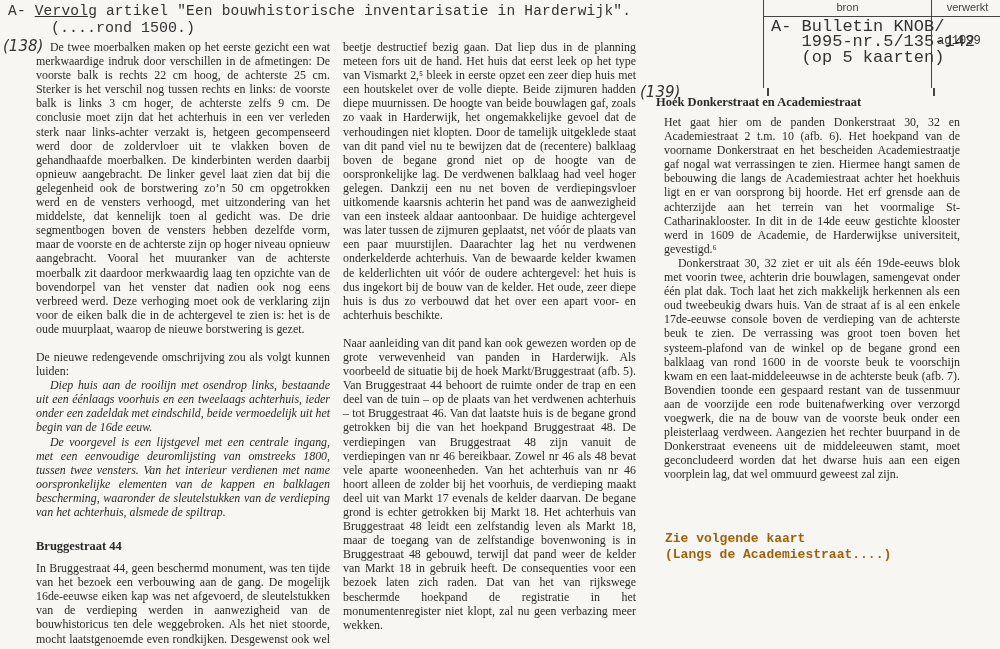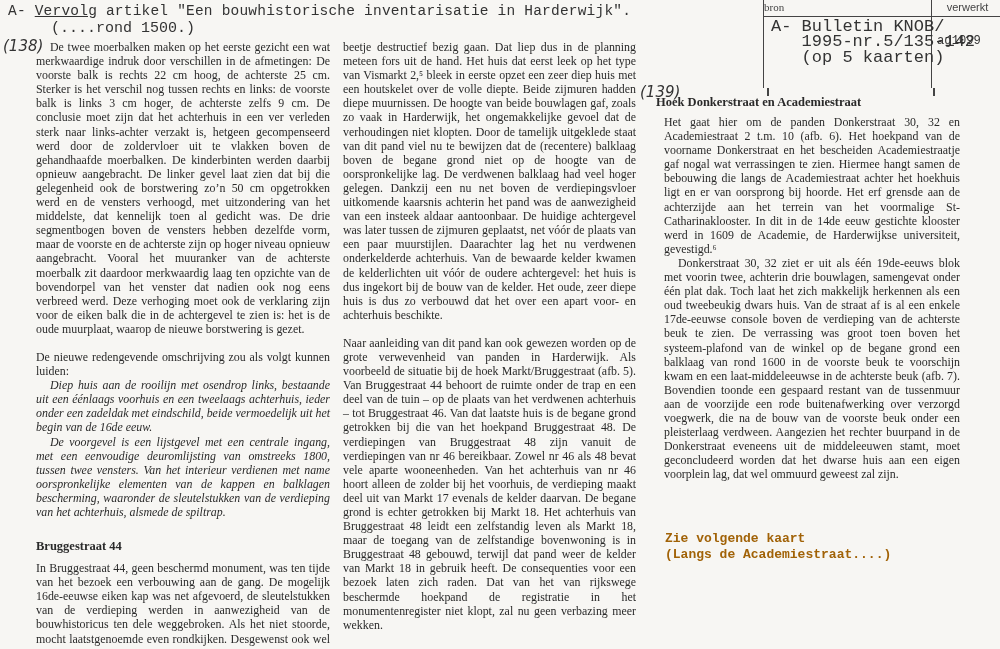--- a/index.html
+++ b/index.html
@@ -16,21 +16,21 @@
   .handnote { font-family:"DejaVu Sans",sans-serif; font-size:15px; color:#333; font-style:italic; }
   .col { position:absolute; font-size:11.9px; line-height:14.1px; text-align:justify; }
   .col p { margin:0; }
   .col p.ind { text-indent:14px; }
   .col .gap { height:14px; }
   .col .it { font-style:italic; }
   .col h3 { margin:0; font-size:12.5px; font-weight:bold; line-height:14px; }
   
   .src-table { left:763px; top:0; width:237px; height:88px; border-left:1.5px solid #444; }
   .src-head { position:absolute; top:0; left:0; width:237px; height:16px; border-bottom:1.5px solid #444; font-family:"Liberation Sans","DejaVu Sans",sans-serif; font-size:11px; color:#444; }
-  .src-head .h1 { position:absolute; left:0; width:167px; text-align:left; top:1px;font-family:Liberation Serif, serif; }
+  .src-head .h1 { position:absolute; left:0; width:167px; text-align:center; top:1px; }
   .src-head .h2 { position:absolute; left:170px; width:67px; text-align:center; top:1px; }
   .src-vline { position:absolute; left:167px; top:0; height:88px; border-left:1.5px solid #444; }
   .src-body { position:absolute; left:7px; top:19px; font-size:17px; line-height:15.3px; color:#333; white-space:pre; }
   .src-code { position:absolute; left:173px; top:34px; font-size:12.2px; color:#333; }
   .next { left:665px; top:531px; font-size:13px; line-height:16px; color:#a16207; font-weight:bold; white-space:pre; }
   .tick { position:absolute; width:1.5px; background:#444; }
 </style>
 </head>
 <body>
 

